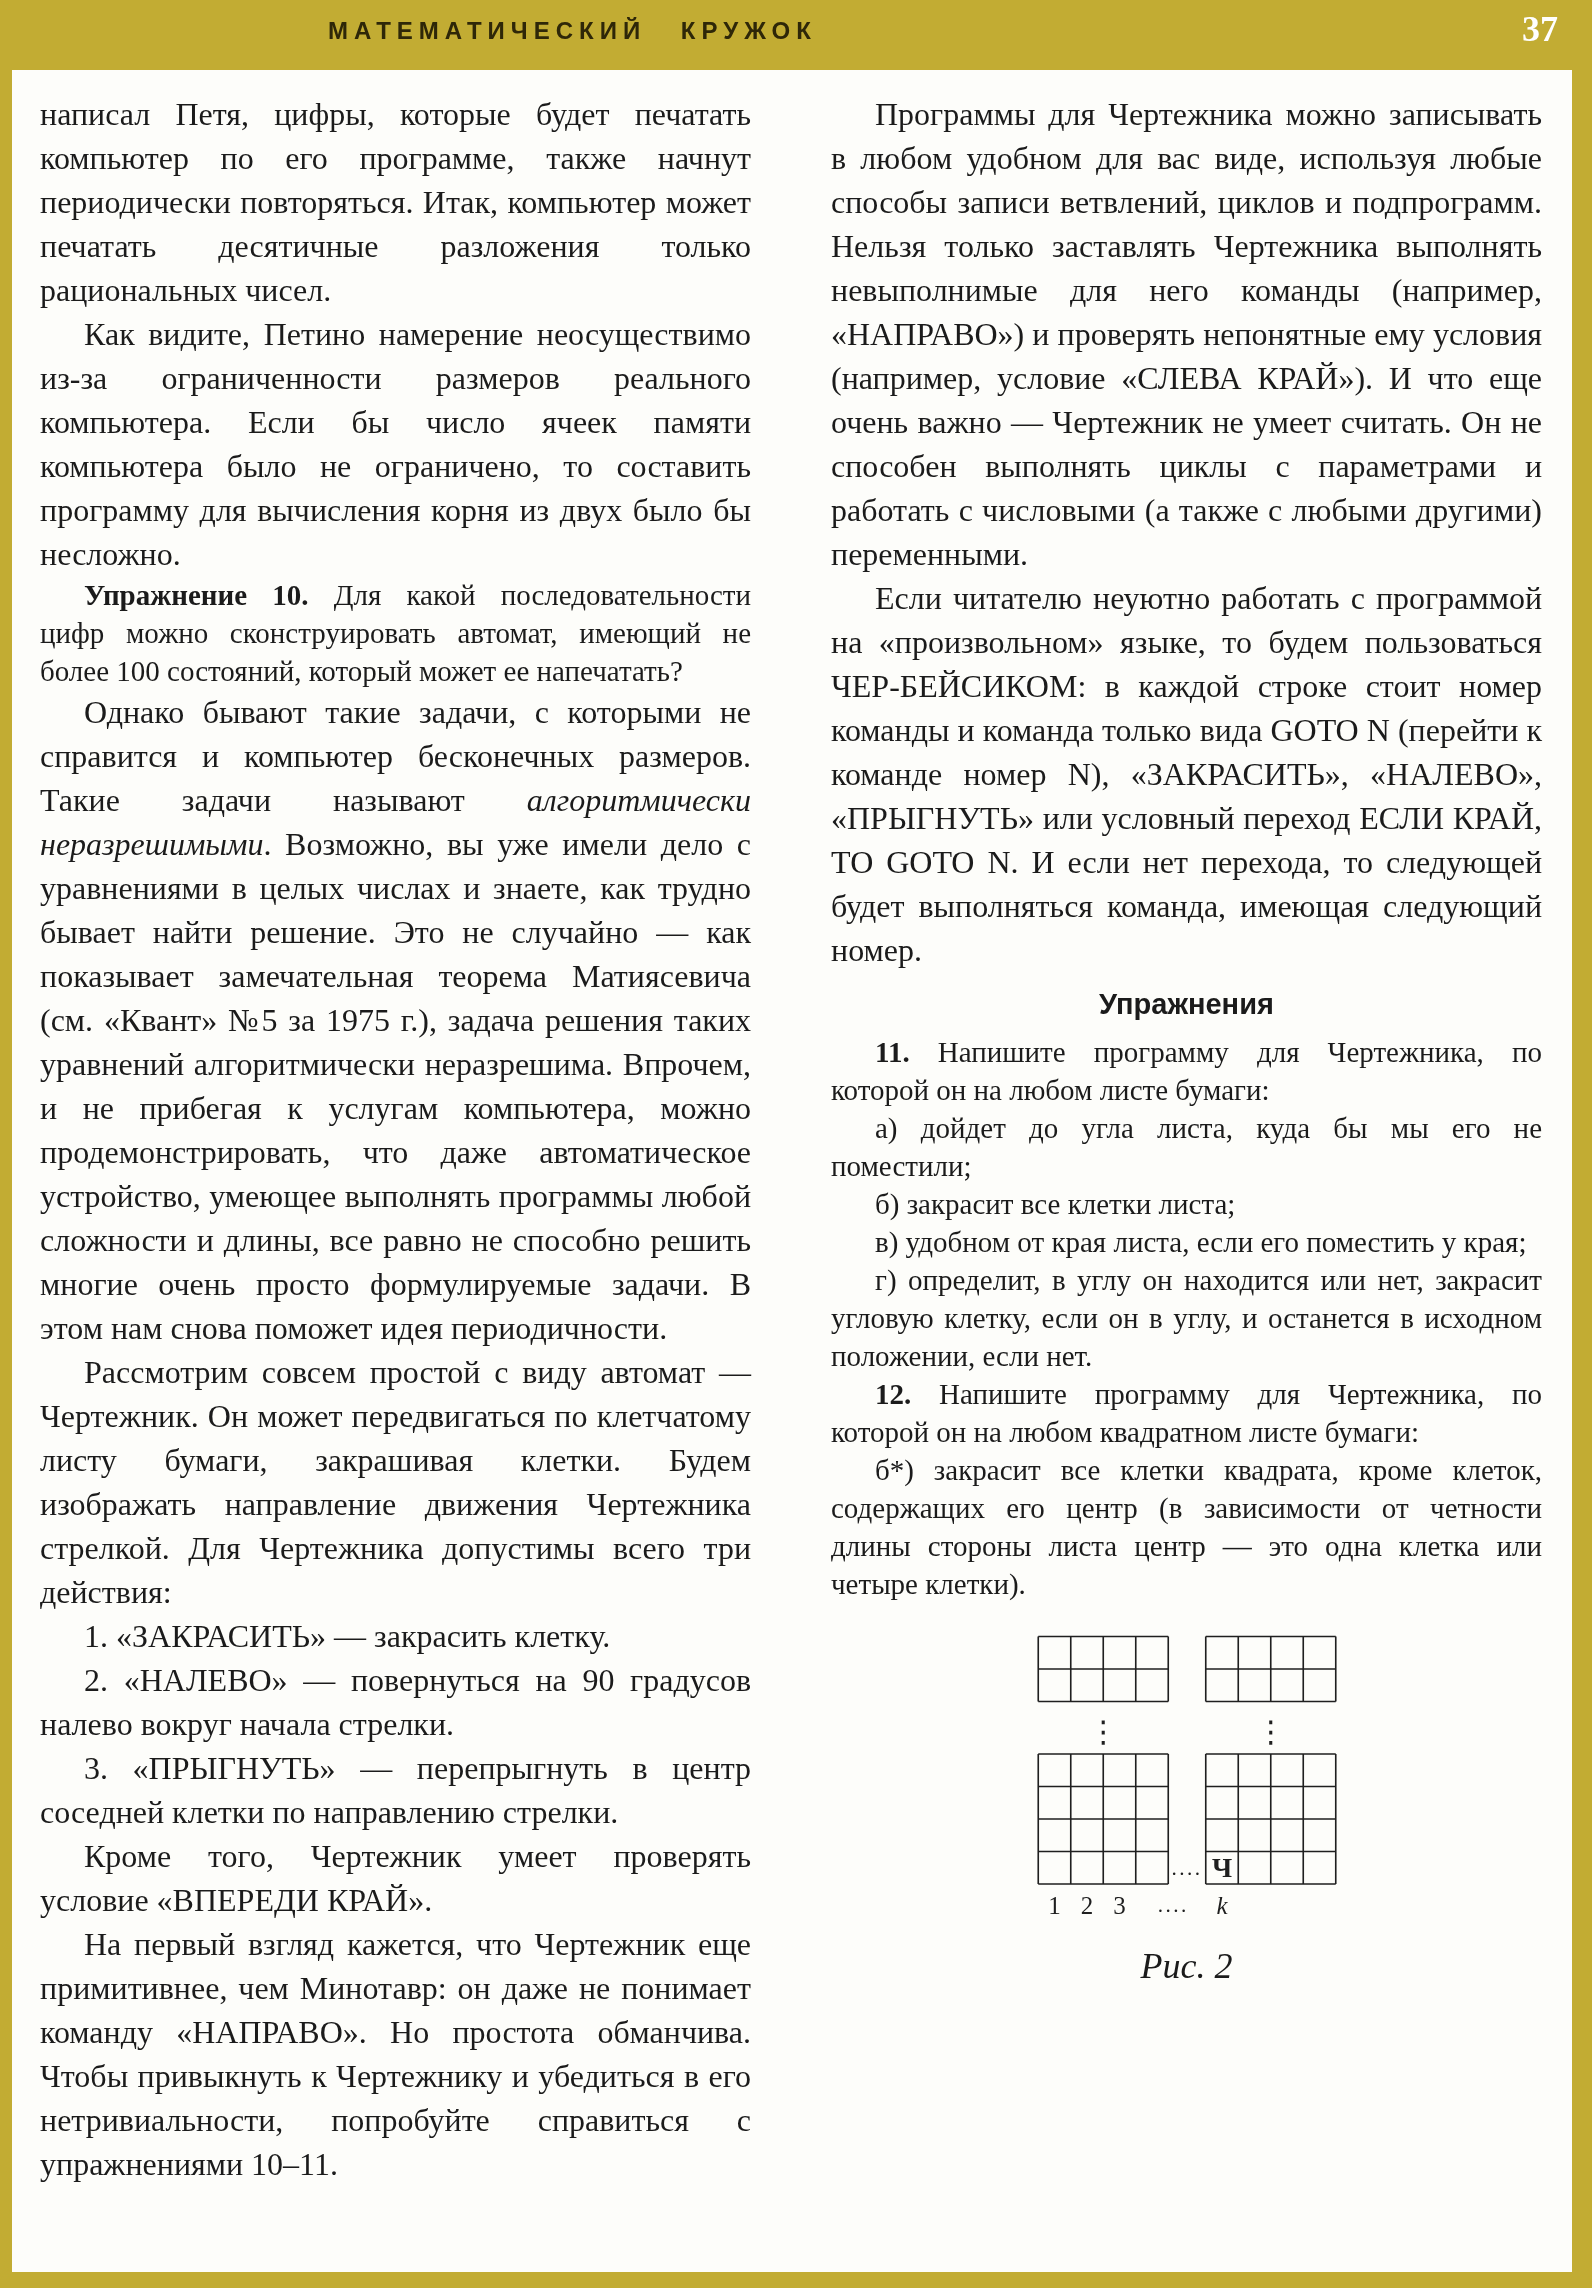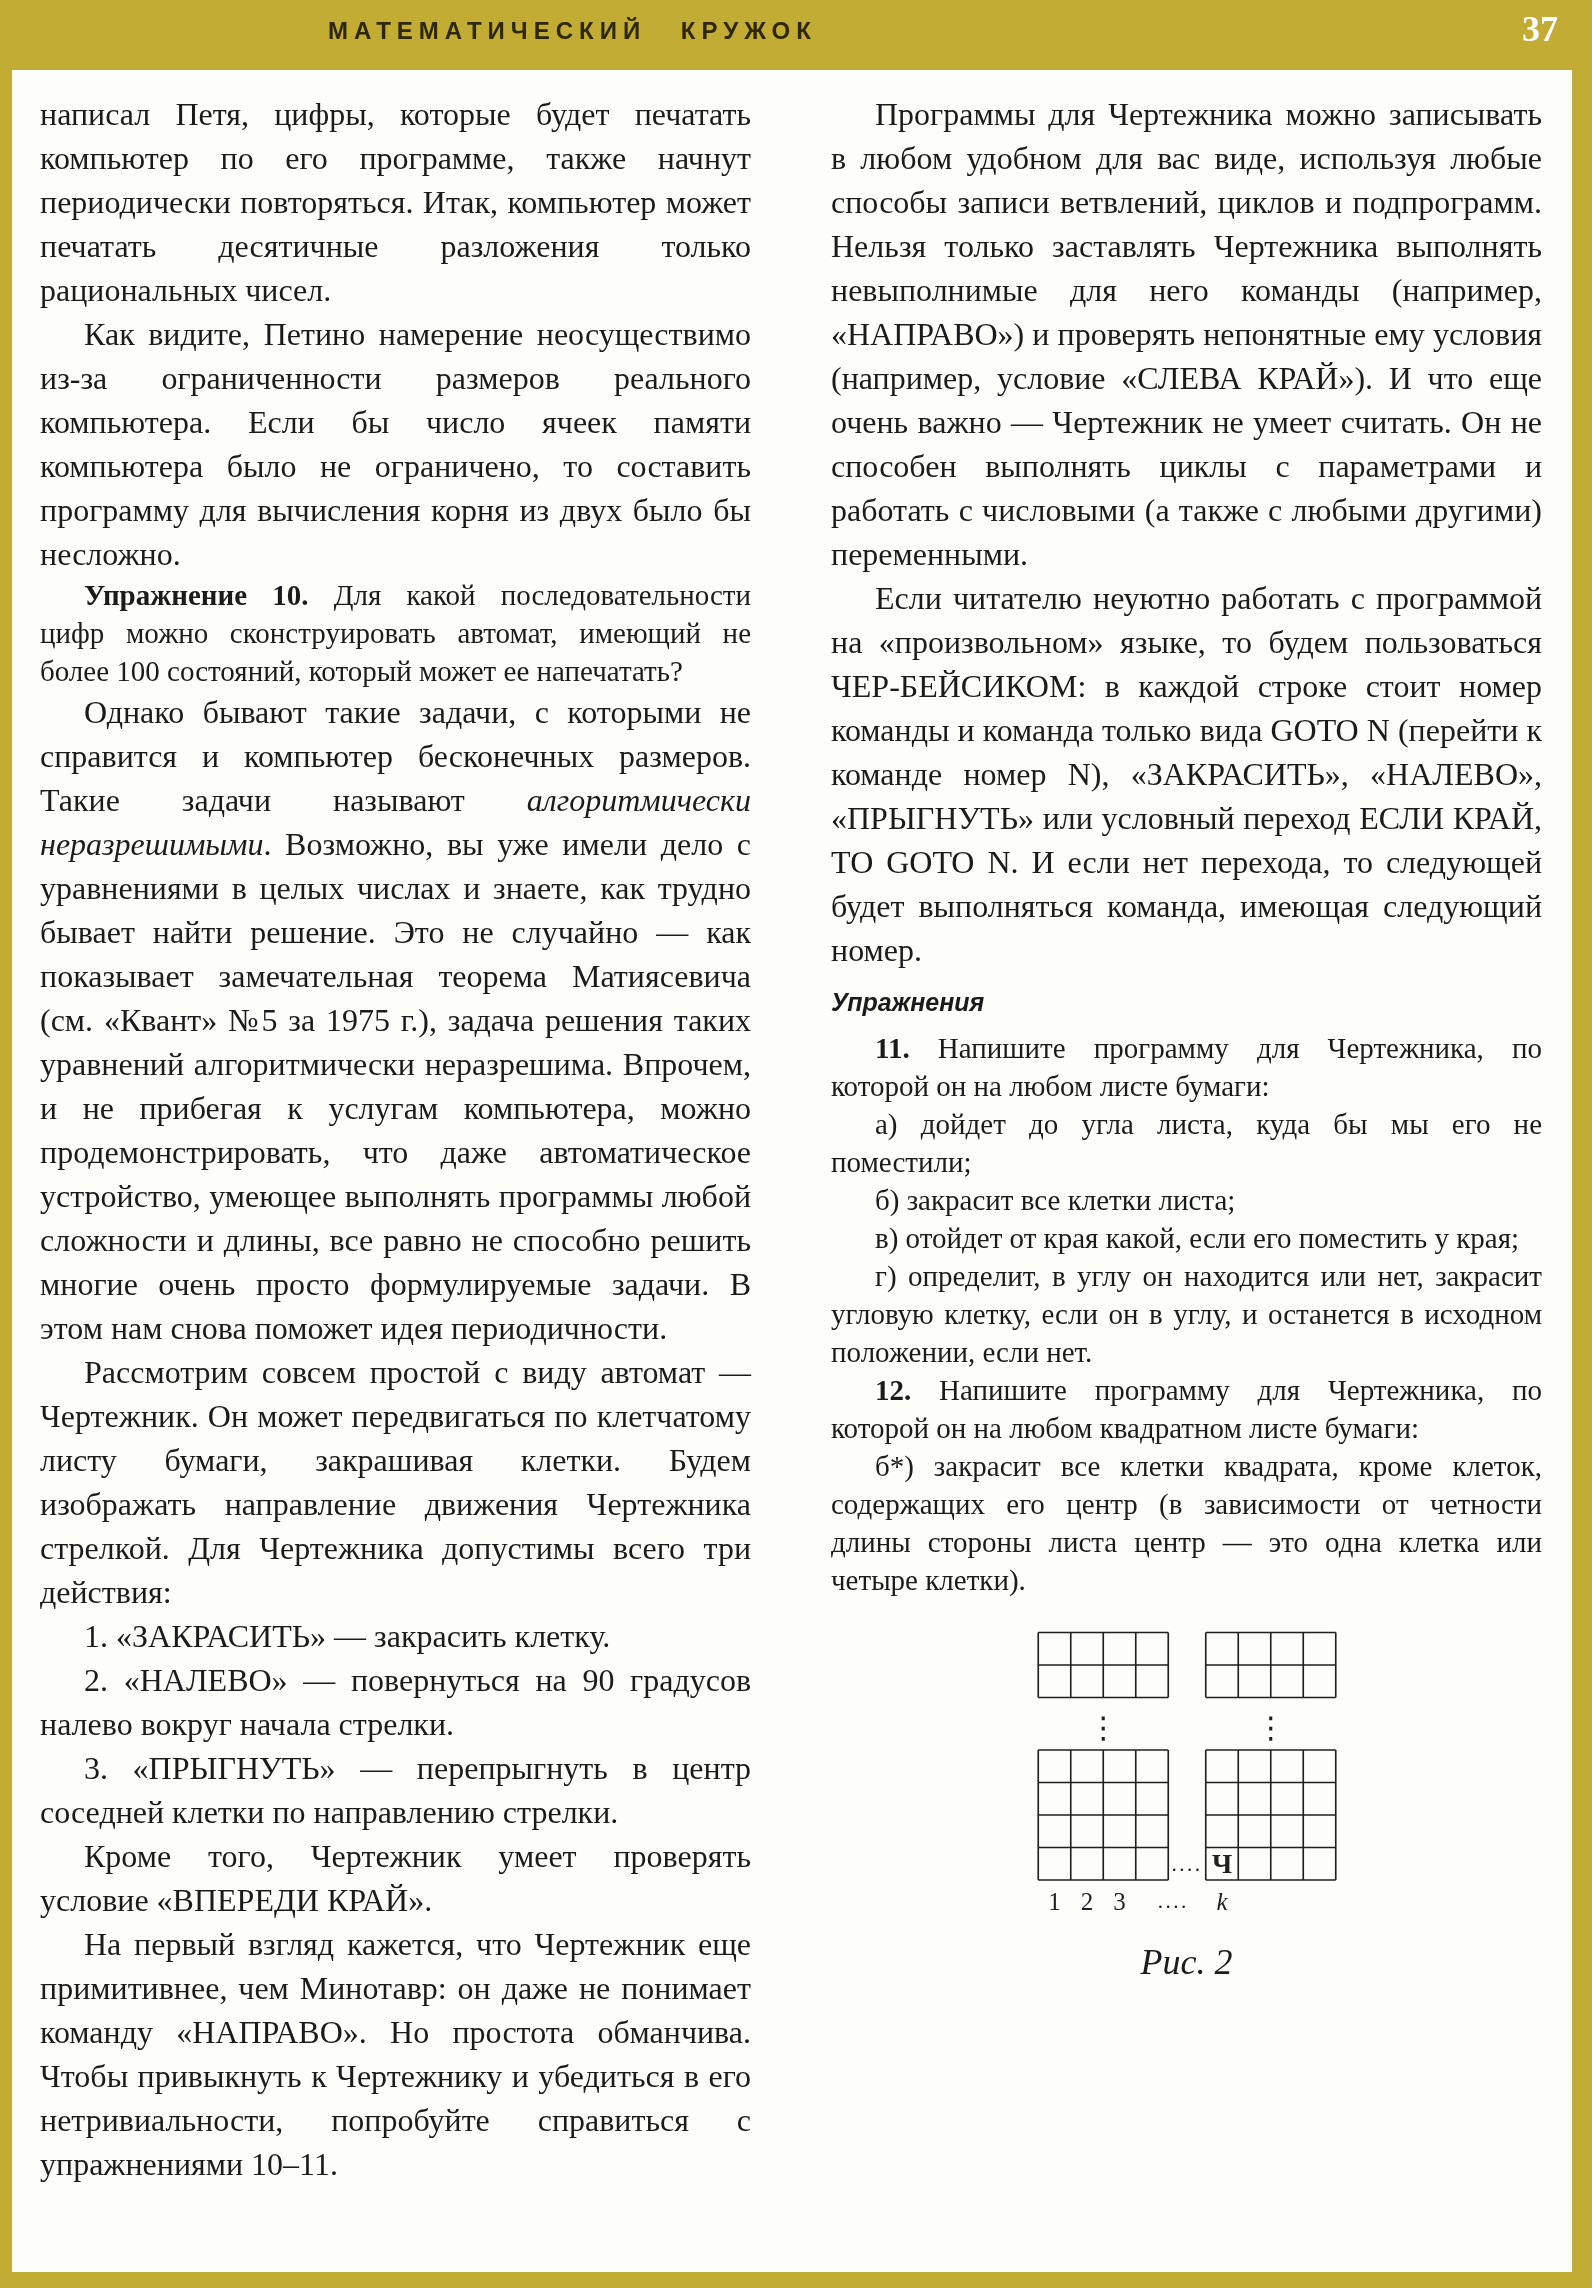--- a/index.html
+++ b/index.html
@@ -37,23 +37,22 @@
 
   p.para {
     font-size:32px; line-height:44px;
     text-align:justify; hyphens:auto;
   }
   p.ind   { text-indent:44px; }
   p.small { font-size:29px; line-height:38px; }
 
   .ex-heading {
     font-family:"Liberation Sans",sans-serif; font-weight:bold;
-    font-size:25px; 
+    font-size:29px; text-align:center;
     margin:16px 0 12px 0;
-    font-style:italic;
   }
 
   .figure { margin-top:26px; text-align:center; }
   .gridlines path { stroke:#1f1f1f; stroke-width:1.3; fill:none; }
   .fig-vdots { font-size:24px; text-anchor:middle; fill:#1f1f1f; }
   .fig-hdots { font-size:17px; text-anchor:middle; fill:#1f1f1f; letter-spacing:2px; }
   .fig-pen   { font-size:22px; font-weight:bold; text-anchor:middle; fill:#1f1f1f; font-family:"Liberation Serif",serif; }
   .fig-num   { font-size:20px; text-anchor:middle; fill:#1f1f1f; font-family:"Liberation Serif",serif; }
   .fig-k     { font-size:20px; font-style:italic; text-anchor:middle; fill:#1f1f1f; font-family:"Liberation Serif",serif; }
   .fig-caption { font-style:italic; font-size:36px; margin-top:12px; text-align:center; }
@@ -90,21 +89,21 @@
     </div>
 
     <div class="col">
       <div id="col-right-paras">
           <p class="para ind">Программы для Чертежника можно записывать в любом удобном для вас виде, используя любые способы записи ветвлений, циклов и подпрограмм. Нельзя только заставлять Чертежника выполнять невыполнимые для него команды (например, «НАПРАВО») и проверять непонятные ему условия (например, условие «СЛЕВА КРАЙ»). И что еще очень важно — Чертежник не умеет считать. Он не способен выполнять циклы с параметрами и работать с числовыми (а также с любыми другими) переменными.</p>
           <p class="para ind">Если читателю неуютно работать с программой на «произвольном» языке, то будем пользоваться ЧЕР-БЕЙСИКОМ: в каждой строке стоит номер команды и команда только вида GOTO N (перейти к команде номер N), «ЗАКРАСИТЬ», «НАЛЕВО», «ПРЫГНУТЬ» или условный переход ЕСЛИ КРАЙ, ТО GOTO N. И если нет перехода, то следующей будет выполняться команда, имеющая следующий номер.</p>
           <div class="ex-heading">Упражнения</div>
           <p class="para ind small"><b>11.</b> Напишите программу для Чертежника, по которой он на любом листе бумаги:</p>
           <p class="para ind small">а) дойдет до угла листа, куда бы мы его не поместили;</p>
           <p class="para ind small">б) закрасит все клетки листа;</p>
-          <p class="para ind small">в) отойдет от края какой, если его поместить у края;</p>
+          <p class="para ind small">в) удобном от края листа, если его поместить у края;</p>
           <p class="para ind small">г) определит, в углу он находится или нет, закрасит угловую клетку, если он в углу, и останется в исходном положении, если нет.</p>
           <p class="para ind small"><b>12.</b> Напишите программу для Чертежника, по которой он на любом квадратном листе бумаги:</p>
           <p class="para ind small">б*) закрасит все клетки квадрата, кроме клеток, содержащих его центр (в зависимости от четности длины стороны листа центр — это одна клетка или четыре клетки).</p>
         </div>
 
       <figure class="figure">
         <svg id="fig-svg" viewBox="0 0 262 240" width="328" height="300">
           <g id="fig-grids" class="gridlines">
               <path d="M12 6V58M38 6V58M64 6V58M90 6V58M116 6V58M12 6H116M12 32H116M12 58H116"></path>
               <path d="M146 6V58M172 6V58M198 6V58M224 6V58M250 6V58M146 6H250M146 32H250M146 58H250"></path>

